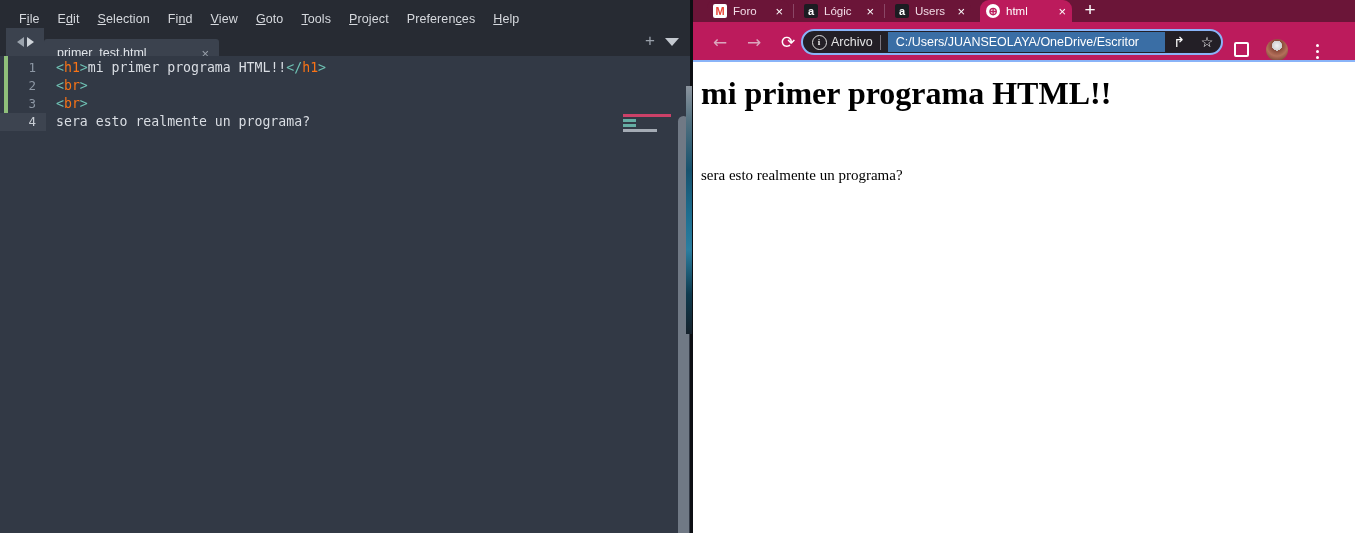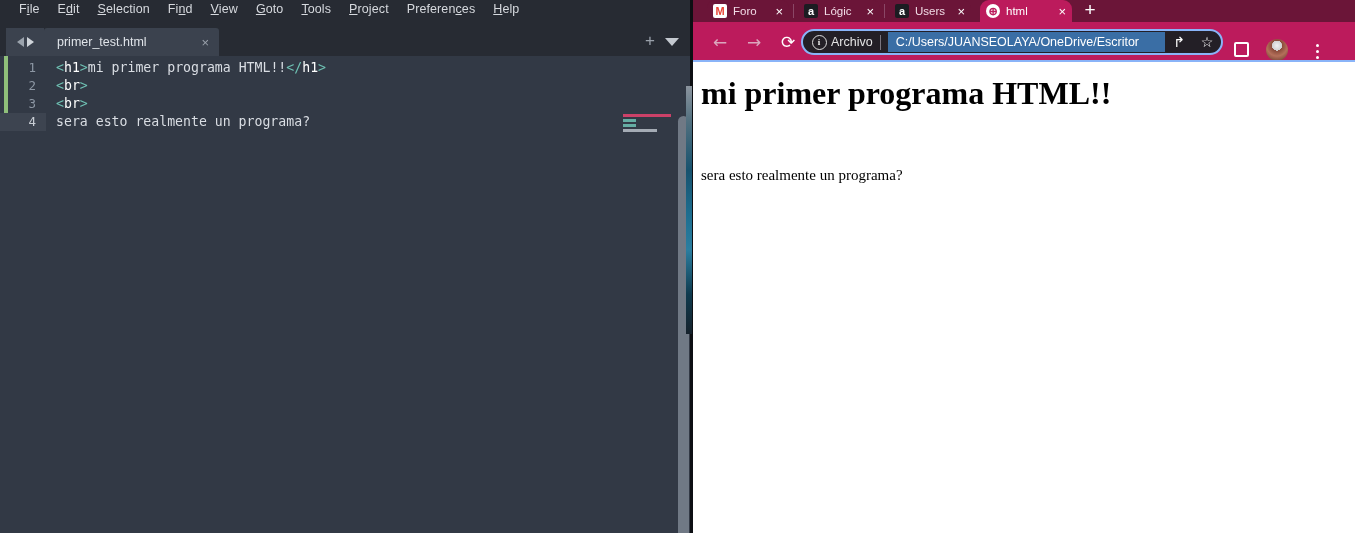--- a/index.html
+++ b/index.html
@@ -41,21 +41,21 @@
     width: 693px; height: 533px;
     background: #323945;
     overflow: hidden;
   }
   .st-menubar {
     position: absolute;
     top: 0; left: 0;
     width: 693px; height: 28px;
     background: #272b33;
     display: flex;
-    align-items: flex-start;
+    align-items: flex-end;
     padding-left: 10px;
     box-sizing: border-box;
   }
   .st-menu-item {
     color: #d6d9de;
     font-size: 12.5px;
     font-family: "Liberation Sans", sans-serif;
     padding: 2px 9px;
     white-space: nowrap;
     cursor: default;
@@ -84,21 +84,21 @@
   .tri {
     width: 0; height: 0;
     border-top: 5px solid transparent;
     border-bottom: 5px solid transparent;
   }
   .tri-l { border-right: 7px solid #9ba3ad; }
   .tri-r { border-left: 7px solid #cfd4da; }
 
   .st-tab {
     position: absolute;
-    left: 44px; top: 0;
+    left: 44px; top: 11px;
     height: 28px;
     width: 175px;
     background: #3b424e;
     border-top-left-radius: 3px;
     border-top-right-radius: 3px;
     display: flex;
     align-items: center;
     padding: 0 10px 0 13px;
     box-sizing: border-box;
   }
@@ -170,21 +170,21 @@
     line-height: 18px;
   }
   .code-row.active .ln-cell { color: #c8cdd4; }
   .code-text {
     padding-left: 10px;
     color: #d9dde3;
     height: 18px;
     line-height: 18px;
   }
   .tk-punct { color: #6fc2b4; }
-  .tk-tag   { color: #ffffff; }
+  .tk-tag   { color: #f97316; }
   .tk-plain { color: #d9dde3; }
 
   .st-minimap {
     position: absolute;
     top: 58px;
     right: 18px;
     width: 52px;
     height: 18px;
   }
   .mm-line {

